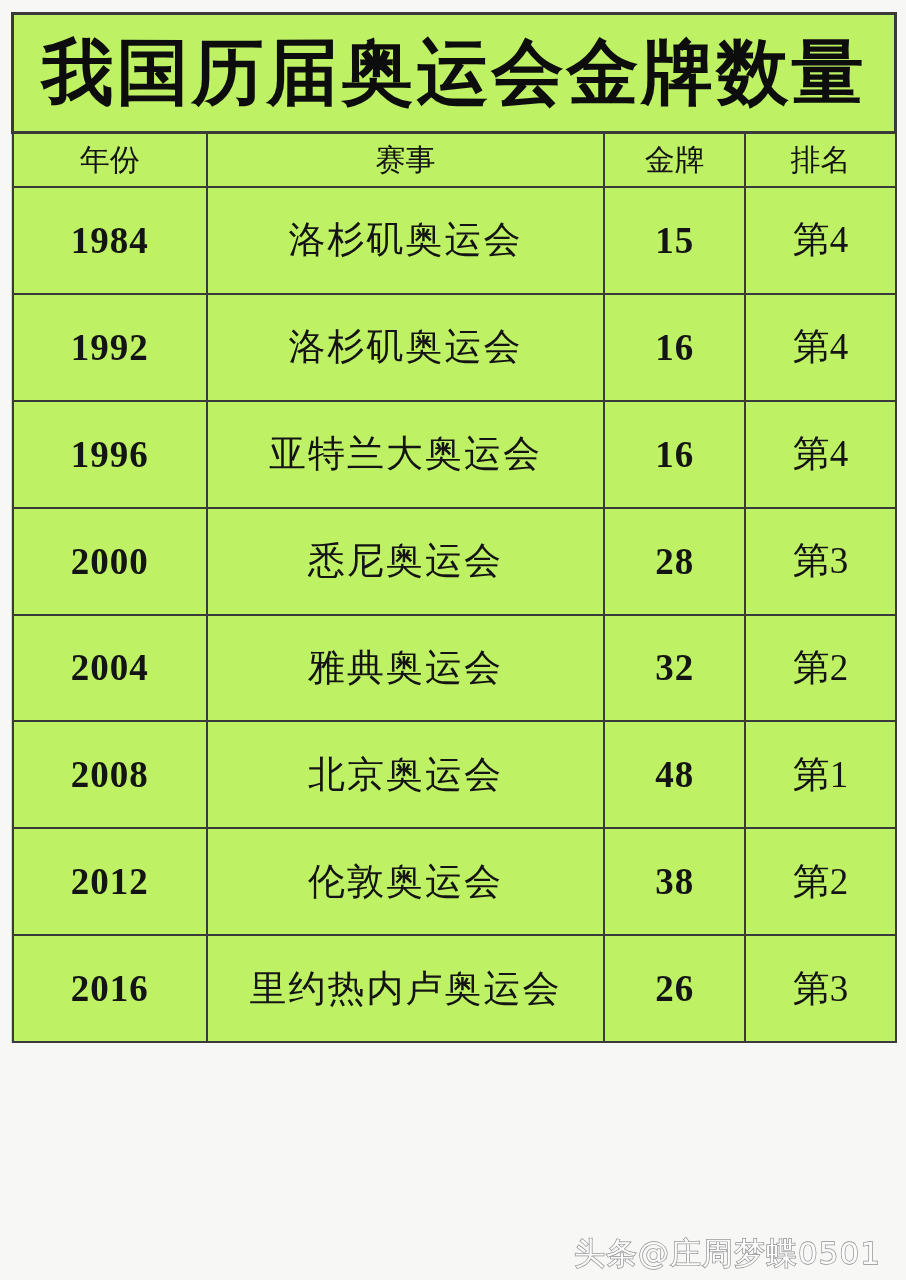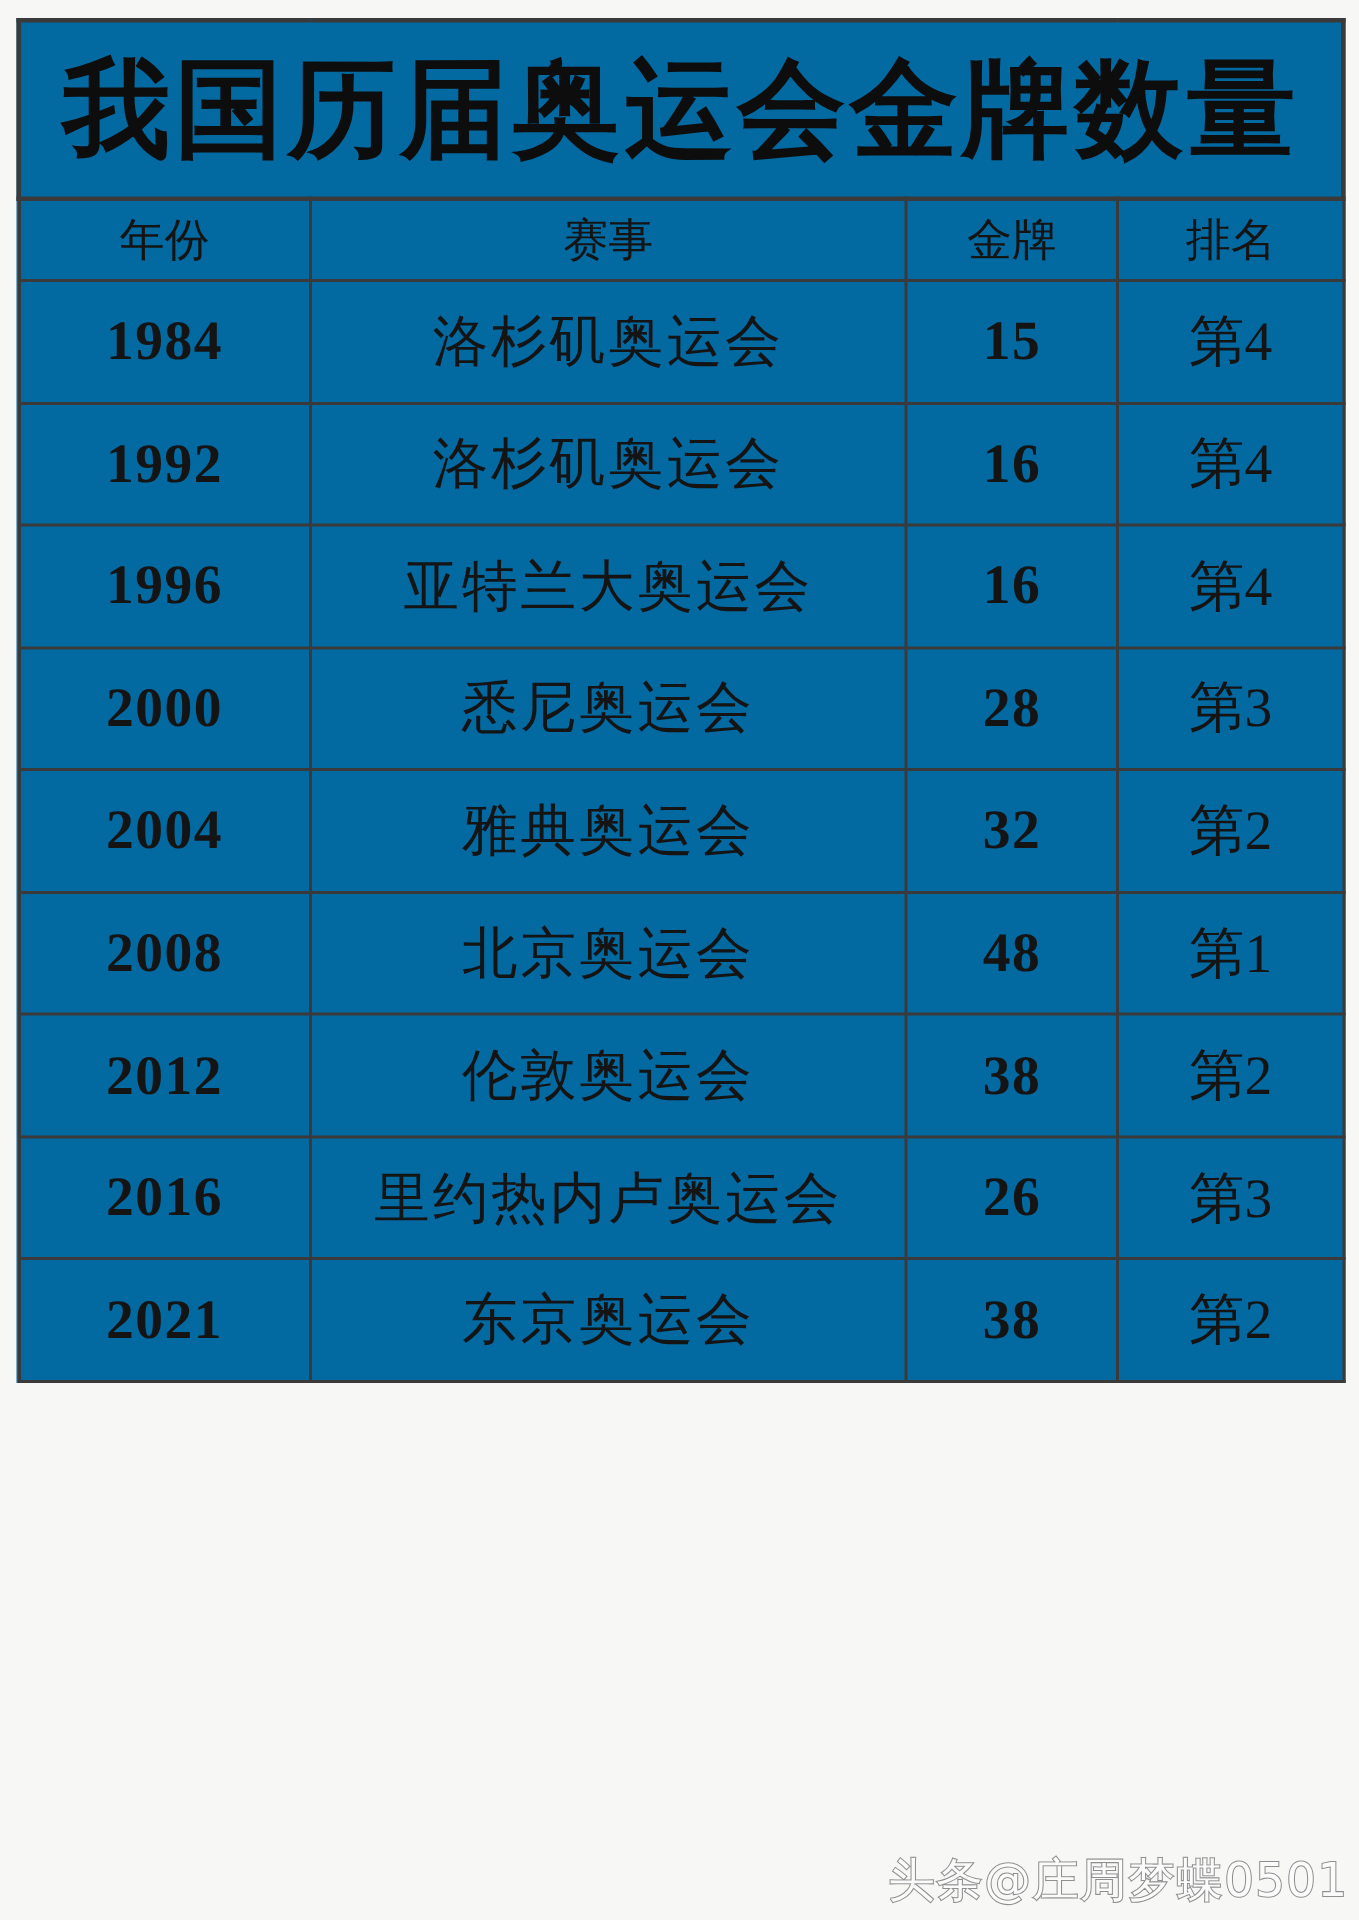--- a/index.html
+++ b/index.html
@@ -14,24 +14,24 @@
     background: #f7f7f5;
     overflow: hidden;
     font-family: "Liberation Serif", "DejaVu Serif", serif;
     color: #141414;
   }
   table.medal-table {
     position: absolute;
     left: 11px;
     top: 12px;
     width: 886px;
-    height: 910px;
+    height: 1031px;
     border-collapse: collapse;
     table-layout: fixed;
-    background: #0369a1;
+    background: #bef264;
   }
   table.medal-table td, table.medal-table th {
     border: 2px solid #3a3a3a;
     text-align: center;
     vertical-align: middle;
     padding: 0;
     overflow: hidden;
   }
   tr.title-row td {
     height: 116px;
@@ -52,21 +52,21 @@
   td.cell-year, td.cell-gold {
     font-size: 38px;
     letter-spacing: 1px;
     font-weight: bold;
   }
   td.cell-event {
     letter-spacing: 2px;
   }
   .watermark {
     position: absolute;
-    right: 7px;
+    right: 25px;
     bottom: 5px;
     font-family: "DejaVu Sans", "Liberation Sans", sans-serif;
     font-size: 31px;
     letter-spacing: 1px;
     color: #fbfbfb;
     -webkit-text-stroke: 1.4px #8f8f8f;
     paint-order: stroke fill;
     white-space: nowrap;
   }
 </style>
@@ -133,23 +133,17 @@
         <td class="cell-event">伦敦奥运会</td>
         <td class="cell-gold">38</td>
         <td class="cell-rank">第2</td>
       </tr>
       <tr class="data-row">
         <td class="cell-year">2016</td>
         <td class="cell-event">里约热内卢奥运会</td>
         <td class="cell-gold">26</td>
         <td class="cell-rank">第3</td>
       </tr>
-      <tr class="data-row">
-        <td class="cell-year">2021</td>
-        <td class="cell-event">东京奥运会</td>
-        <td class="cell-gold">38</td>
-        <td class="cell-rank">第2</td>
-      </tr>
     </tbody>
   </table>
 
   <div class="watermark">头条@庄周梦蝶0501</div>
 </div>
 
 </body></html>

